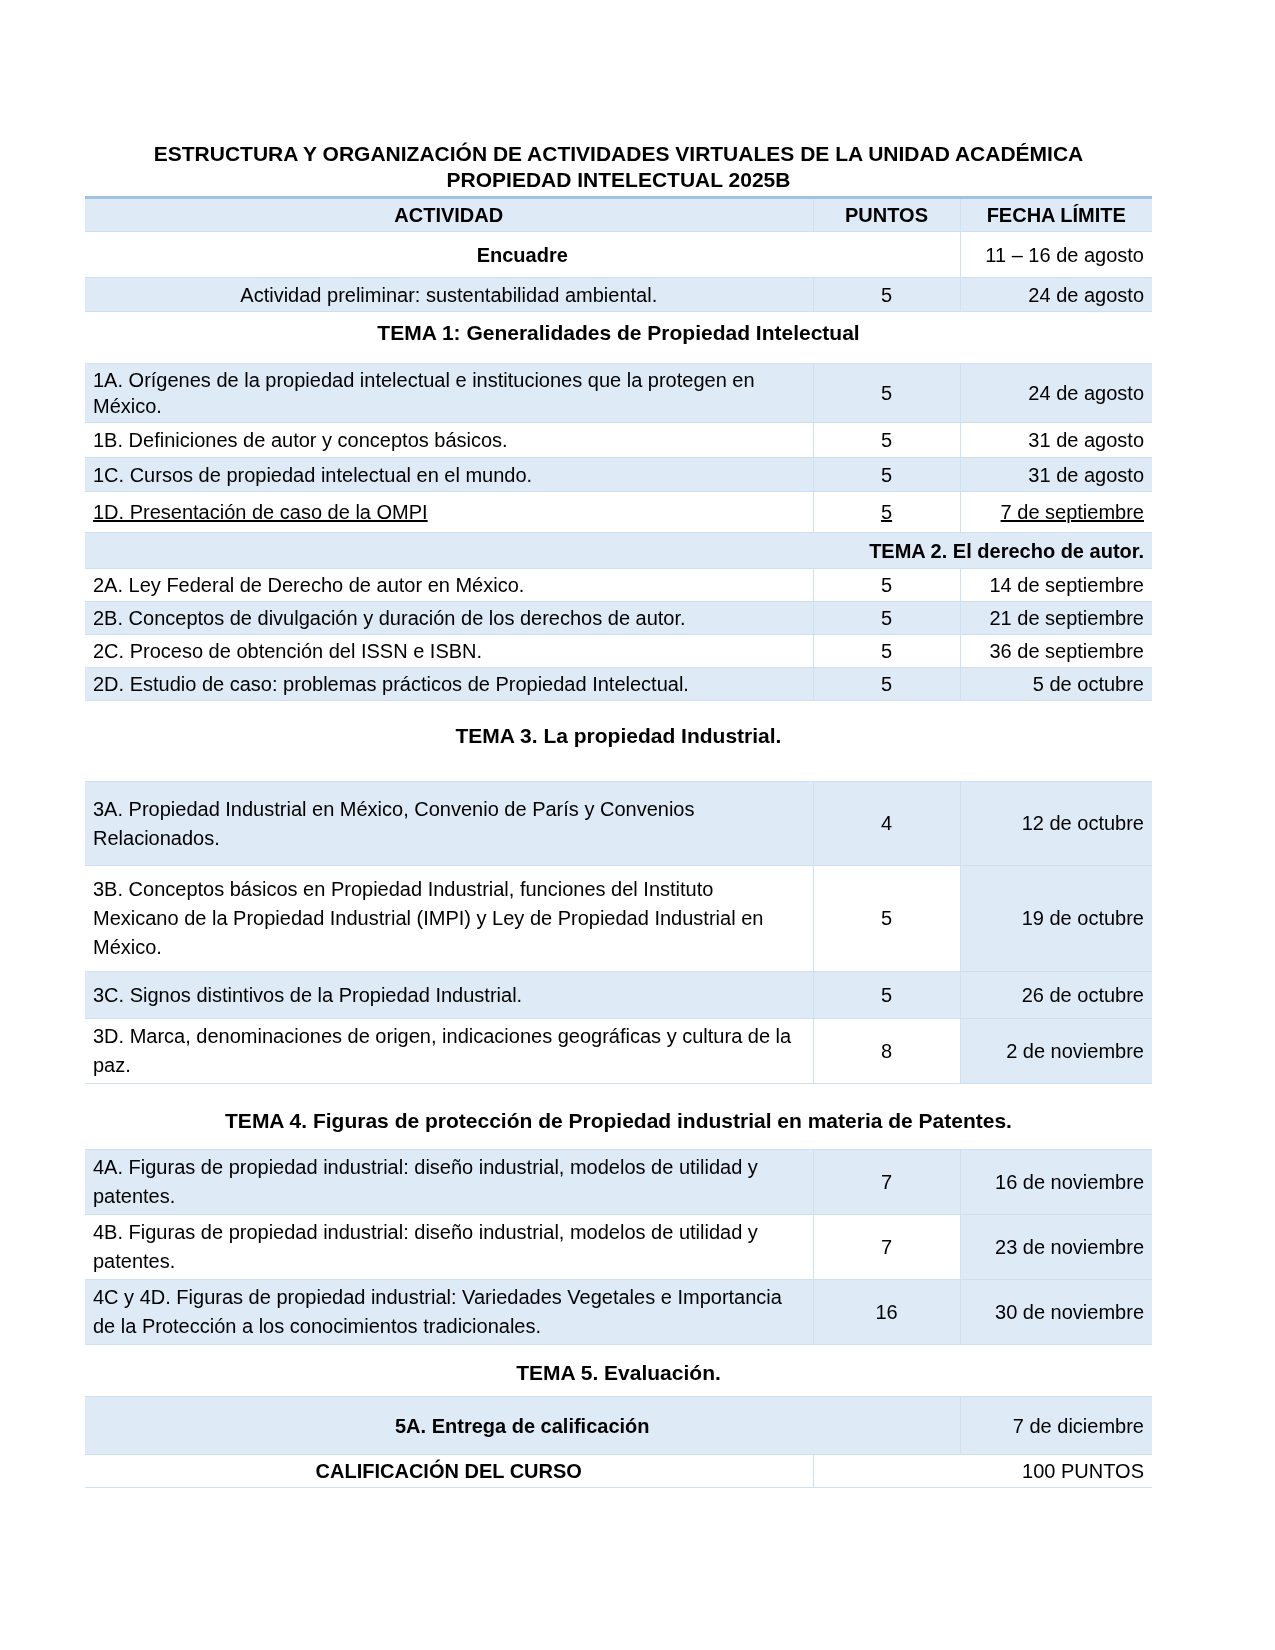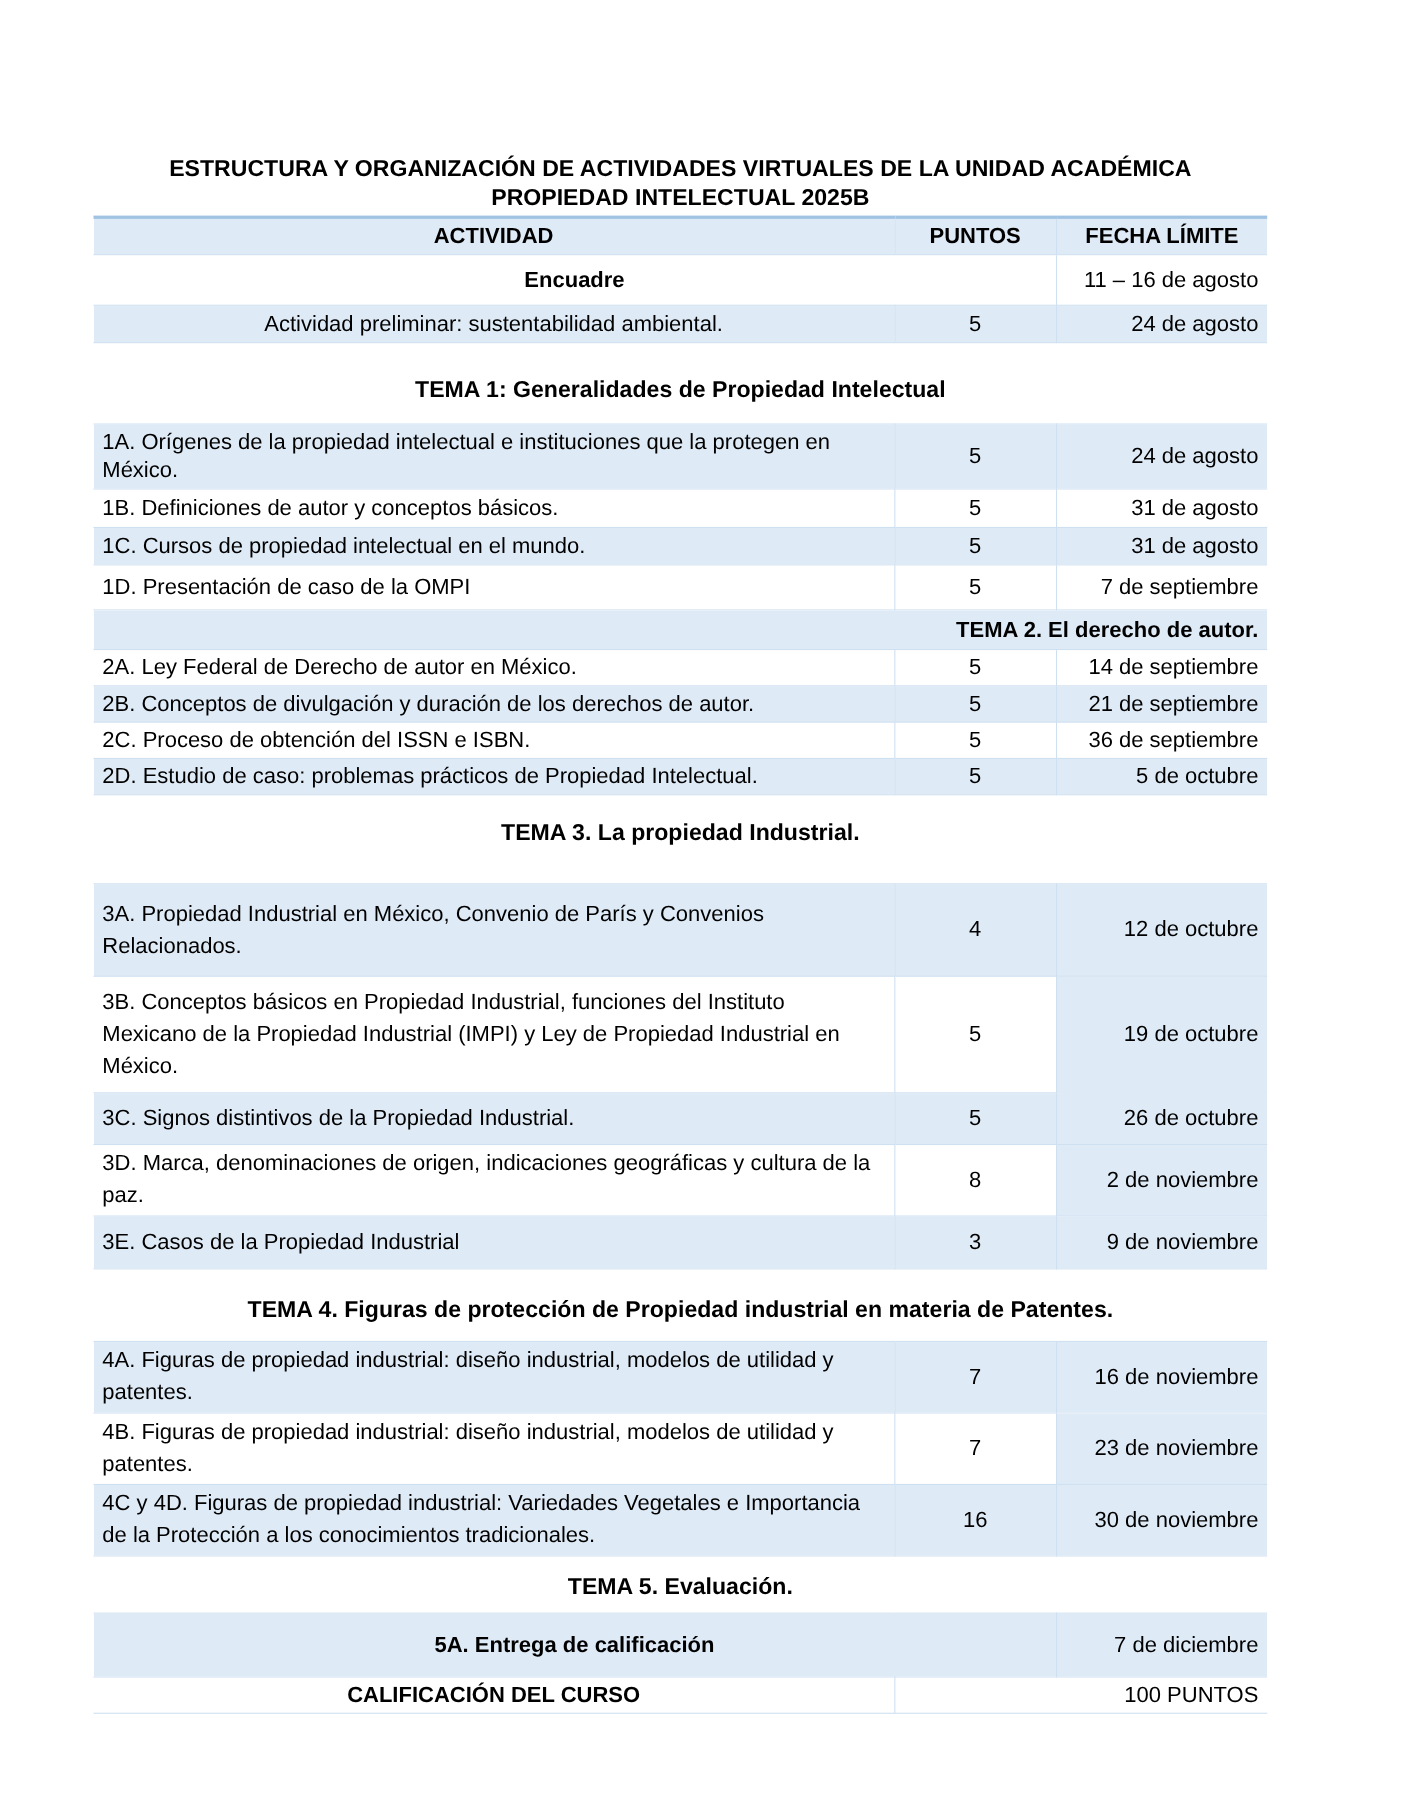--- a/index.html
+++ b/index.html
@@ -15,21 +15,21 @@
     -webkit-font-smoothing:antialiased;
   }
   .doc{width:1067px;margin:141px 0 0 85px;}
   .title{
     text-align:center;font-weight:bold;font-size:21px;line-height:26px;
     margin:0 0 3px 0;
   }
   .tema{
     text-align:center;font-weight:bold;font-size:21px;line-height:26px;
   }
-  .tema.t1{margin:30px 0 17px 0;}
+  .tema.t1{margin:8px 0 17px 0;}
   .tema.t3{margin:22px 0 32px 0;}
   .tema.t4{margin:24px 0 15px 0;}
   .tema.t5{margin:15px 0 10px 0;}
   table{width:100%;border-collapse:collapse;table-layout:fixed;}
   col.c-act{width:728px;}
   col.c-pts{width:147px;}
   col.c-dat{width:192px;}
   td{
     border:1px solid var(--grid);
     vertical-align:middle;
@@ -102,21 +102,21 @@
     <tr style="height:35px;">
       <td class="act">1B. Definiciones de autor y conceptos básicos.</td>
       <td class="num">5</td>
       <td class="date">31 de agosto</td>
     </tr>
     <tr class="blue" style="height:34px;">
       <td class="act">1C. Cursos de propiedad intelectual en el mundo.</td>
       <td class="num">5</td>
       <td class="date">31 de agosto</td>
     </tr>
-    <tr style="height:41px;">
+    <tr style="height:41px;text-decoration:underline;">
       <td class="act">1D. Presentación de caso de la OMPI</td>
       <td class="num">5</td>
       <td class="date">7 de septiembre</td>
     </tr>
     <tr class="blue" style="height:36px;">
       <td colspan="3" class="center bold">TEMA 2. El derecho de autor.</td>
     </tr>
     <tr style="height:32px;">
       <td class="act">2A. Ley Federal de Derecho de autor en México.</td>
       <td class="num">5</td>
@@ -162,25 +162,20 @@
     <tr class="blue" style="height:47px;">
       <td class="act">3C. Signos distintivos de la Propiedad Industrial.</td>
       <td class="num">5</td>
       <td class="date">26 de octubre</td>
     </tr>
     <tr style="height:57px;">
       <td class="act">3D. Marca, denominaciones de origen, indicaciones geográficas y cultura de la paz.</td>
       <td class="num">8</td>
       <td class="date blue">2 de noviembre</td>
     </tr>
-    <tr class="blue" style="height:48px;">
-      <td class="act">3E. Casos de la Propiedad Industrial</td>
-      <td class="num">3</td>
-      <td class="date">9 de noviembre</td>
-    </tr>
   </tbody>
     </table>
 
   <div class="tema t4">TEMA 4. Figuras de protección de Propiedad industrial en materia de Patentes.</div>
 
   <table class="lh29">
     <colgroup>
         <col class="c-act">
         <col class="c-pts">
         <col class="c-dat">

